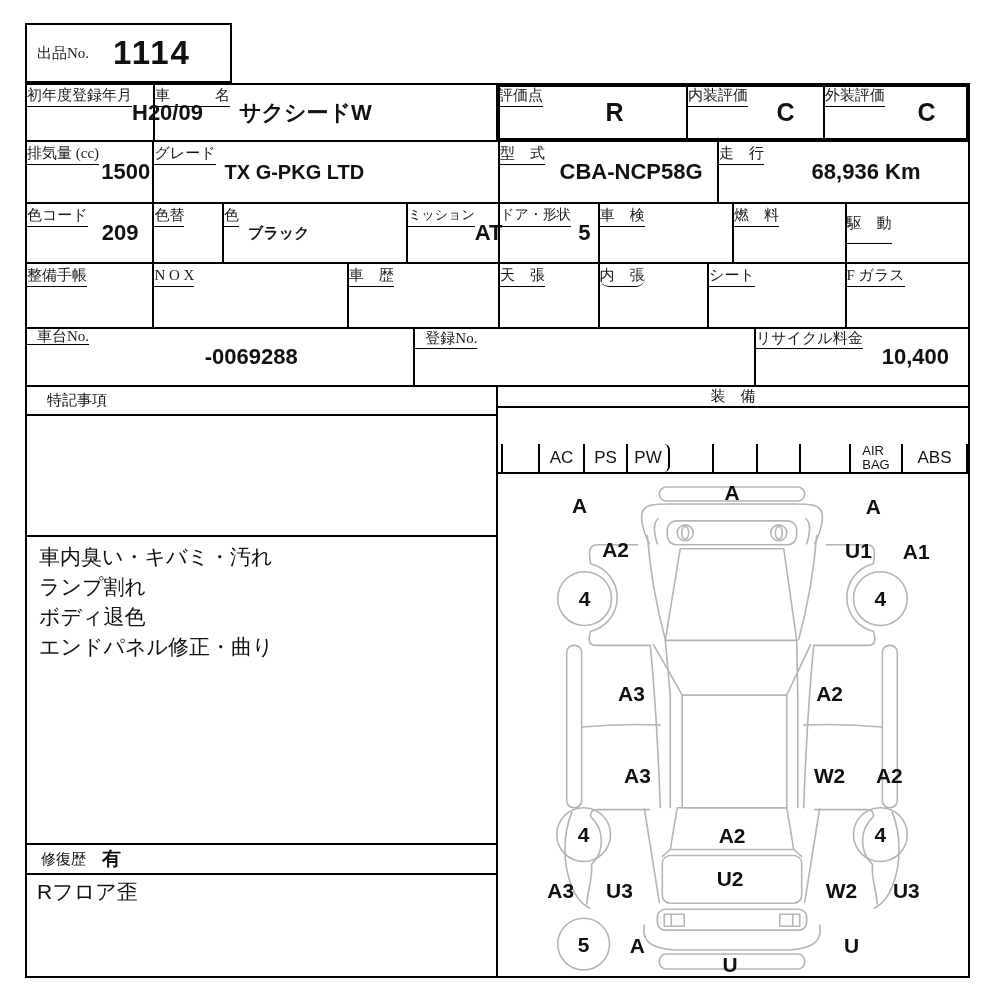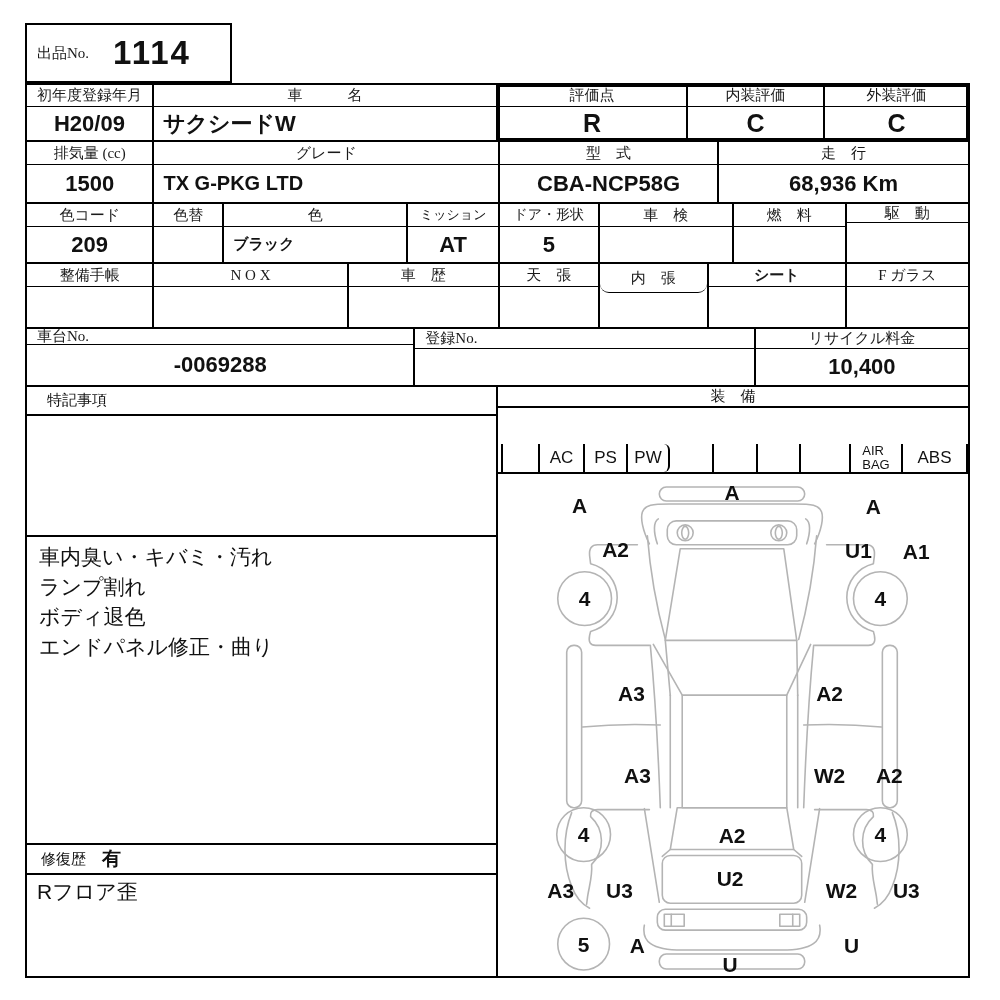--- a/index.html
+++ b/index.html
@@ -7,21 +7,21 @@
          font-family:"Liberation Sans","DejaVu Sans",sans-serif;color:#111;}
   .abs{position:absolute;box-sizing:border-box;}
   
   #lotbox{left:25px;top:23px;width:207px;height:60px;border:2px solid #000;
           display:flex;align-items:center;padding-left:10px;}
   .hfont{font-family:"Liberation Serif","DejaVu Serif",serif;font-weight:400;color:#1a1a1a;}
   #lotbox .lbl{font-size:15px;}
   #lotbox .num{font-size:33px;font-weight:700;margin-left:24px;letter-spacing:2px;}
   
   .trow{left:25px;width:945px;border:2px solid #000;border-bottom:none;display:flex;}
-  .fcell{box-sizing:border-box;border-right:2px solid #000;display:flex;flex-direction:column;}
+  .fcell{box-sizing:border-box;border-right:2px solid #000;display:flex;flex-direction:row;}
   .fcell:last-child{border-right:none;}
   .hd{box-sizing:border-box;border-bottom:1px solid #000;display:flex;align-items:center;
       justify-content:center;font-family:"Liberation Serif","DejaVu Serif",serif;
       font-size:15px;color:#1a1a1a;white-space:pre;}
   .hd.left{justify-content:flex-start;padding-left:10px;}
   .vl{flex:1;display:flex;align-items:center;justify-content:center;
       font-weight:700;font-size:22px;white-space:pre;}
   .vl.left{justify-content:flex-start;padding-left:9px;}
   .big{font-size:25px;}
   .boldbox{display:flex;outline:3px solid #000;outline-offset:-2px;}
@@ -125,21 +125,21 @@
     </div>
     <div class="fcell" style="width:135px;">
       <div class="hd" style="height:23px;">車　検</div>
       <div class="vl"></div>
     </div>
     <div class="fcell" style="width:113px;">
       <div class="hd" style="height:23px;">燃　料</div>
       <div class="vl"></div>
     </div>
     <div class="fcell" style="width:122px;">
-      <div class="hd" style="height:19px;">駆　動</div>
+      <div class="hd" style="height:40px;">駆　動</div>
       <div class="vl"></div>
     </div>
   </div>
 
   <div class="trow abs" style="top:262px;height:65px;">
     <div class="fcell" style="width:128px;">
       <div class="hd" style="height:23px;">整備手帳</div>
       <div class="vl"></div>
     </div>
     <div class="fcell" style="width:195px;">
@@ -148,24 +148,24 @@
     </div>
     <div class="fcell" style="width:152px;">
       <div class="hd" style="height:23px;">車　歴</div>
       <div class="vl"></div>
     </div>
     <div class="fcell" style="width:100px;">
       <div class="hd" style="height:23px;">天　張</div>
       <div class="vl"></div>
     </div>
     <div class="fcell" style="width:110px;">
-      <div class="hd" style="height:29px;border-radius:9px;">内　張</div>
-      <div class="vl"></div>
-    </div>
-    <div class="fcell" style="width:138px;font-weight:bold;">
+      <div class="hd" style="height:23px;border-radius:9px;">内　張</div>
+      <div class="vl"></div>
+    </div>
+    <div class="fcell" style="width:138px;">
       <div class="hd" style="height:23px;">シート</div>
       <div class="vl"></div>
     </div>
     <div class="fcell" style="width:122px;">
       <div class="hd" style="height:23px;">F ガラス</div>
       <div class="vl"></div>
     </div>
   </div>
 
   <div class="trow abs" style="top:327px;height:58px;">

